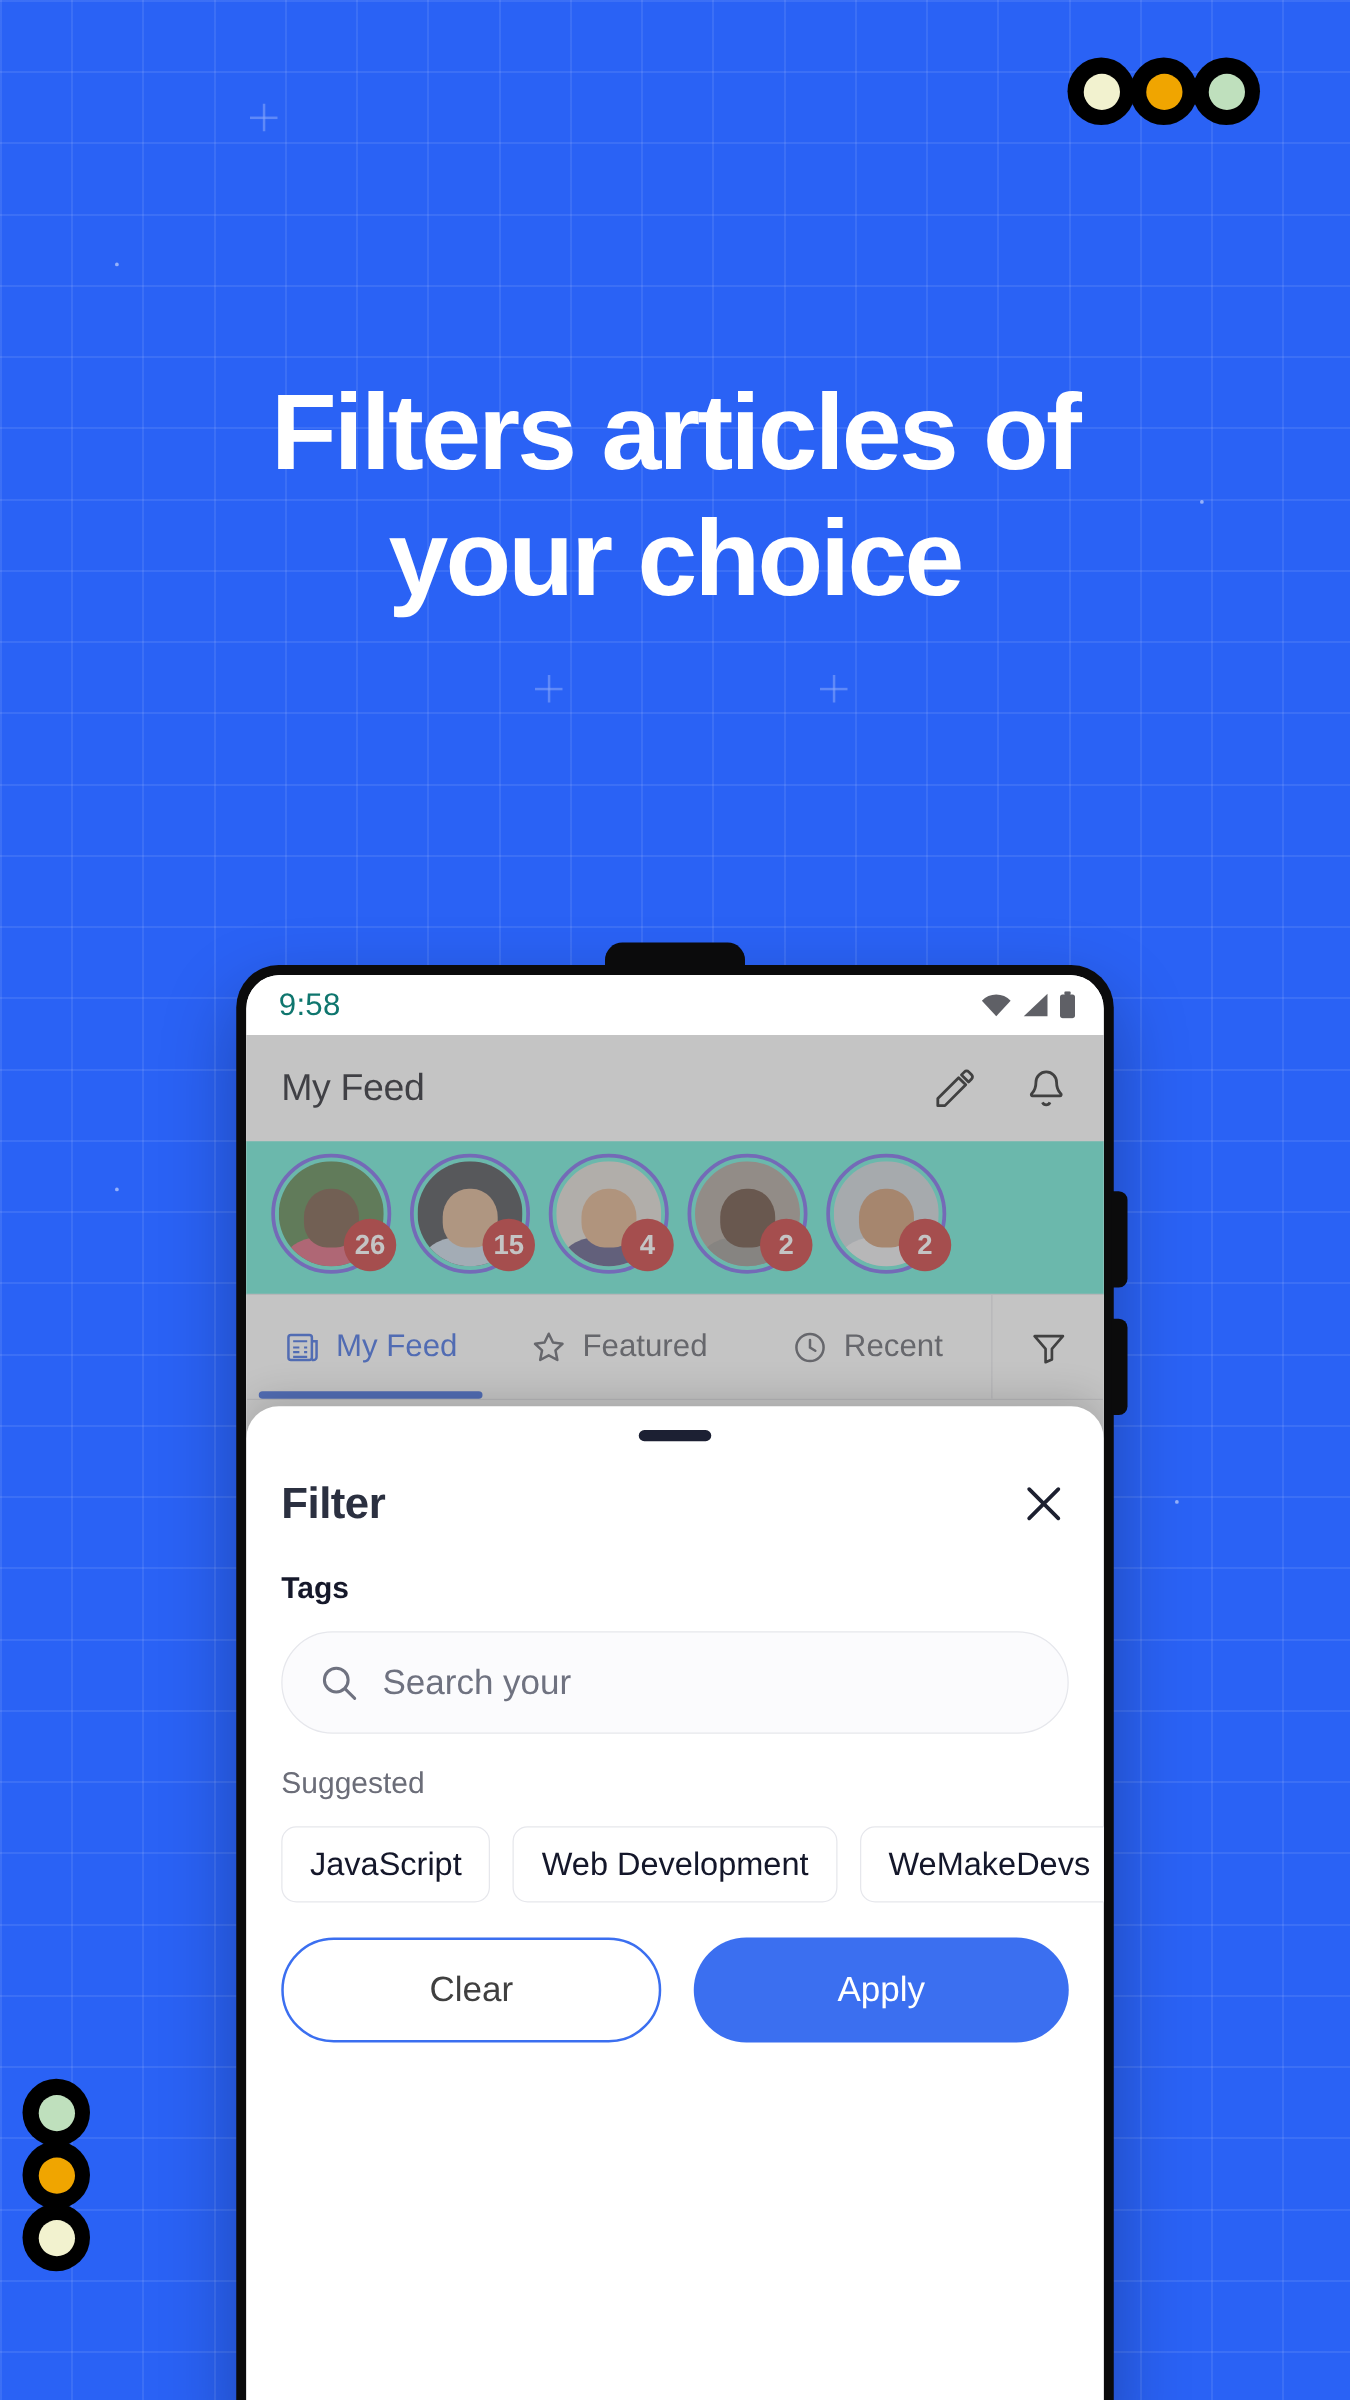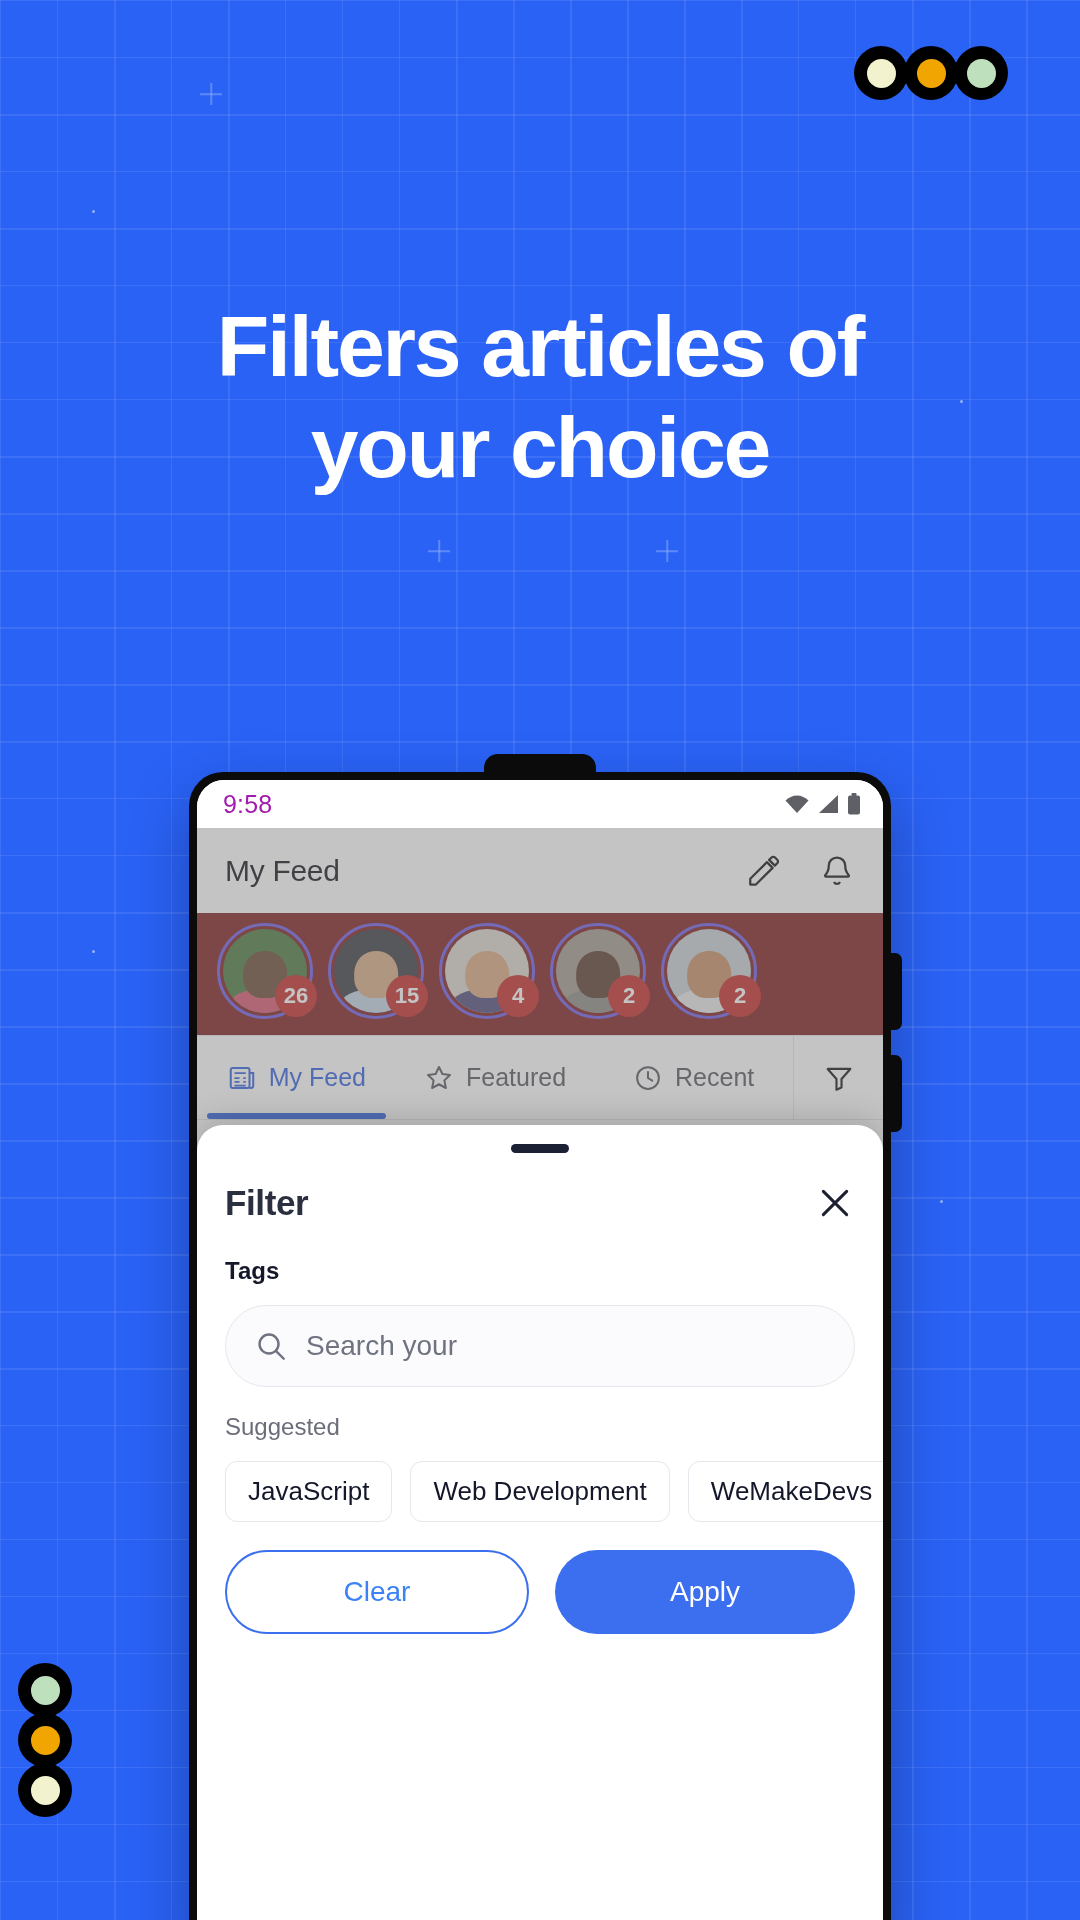--- a/index.html
+++ b/index.html
@@ -69,40 +69,40 @@
   #screen{
     position:relative; width:100%; height:100%;
     background:#fff; border-radius:27px 27px 0 0; overflow:hidden;
   }
 
   
   #statusbar{
     height:48px; background:#fff; display:flex; align-items:center;
     justify-content:space-between; padding:0 22px 0 26px;
   }
-  #status-time{ font-size:25px; color:#a21caf; letter-spacing:.2px; }
+  #status-time{ font-size:25px; color:#0f766e; letter-spacing:.2px; }
   #status-icons{ display:flex; align-items:center; gap:7px; }
 
   
   #app-dim{ position:relative; }
   #app-dim:after{
     content:""; position:absolute; inset:0; background:rgba(125,125,125,.45); pointer-events:none;
   }
 
   
   #app-header{
     height:85px; background:#fff; display:flex; align-items:center;
     justify-content:space-between; padding:0 28px;
   }
   #app-title{ font-size:30px; color:#0f1018; letter-spacing:-.3px; }
   #header-actions{ display:flex; align-items:center; gap:38px; }
 
   
   #stories{
-    background:#7f1d1d; display:flex; gap:15px; padding:10px 20px 16px 20px;
+    background:#5eead4; display:flex; gap:15px; padding:10px 20px 16px 20px;
     border-bottom:1px solid #e6e6ea;
   }
   .story{ position:relative; flex:0 0 auto; width:96px; height:96px; }
   .story-ring{
     width:96px; height:96px; border-radius:50%;
     border:3.5px solid #6d5ce7; padding:3px; box-sizing:border-box;
   }
   .story-img{ width:100%; height:100%; border-radius:50%; overflow:hidden; }
   .story-badge{
     position:absolute; right:-4px; bottom:2px;
@@ -166,21 +166,21 @@
     margin-top:28px; border-top:1.5px solid #ececf1; border-bottom:1.5px solid #ececf1;
     height:96px; display:flex; align-items:center; justify-content:space-between;
     padding:0 14px;
   }
   #reading-time-label{ font-size:31px; color:#262a3c; letter-spacing:-.2px; }
   #sheet-actions{ display:flex; gap:26px; margin-top:28px; }
   .sheet-btn{
     flex:1; height:84px; border-radius:42px; font-size:28px;
     display:flex; align-items:center; justify-content:center;
   }
-  #btn-clear{ border:2.5px solid #3b6ff0; color:#3b82f6; background:#fff;text-align:center; }
+  #btn-clear{ border:2.5px solid #3b6ff0; color:#404040; background:#fff;text-align:center; }
   #btn-apply{ background:#3b6ff0; color:#fff; }
 
   
   .face{ width:100%; height:100%; position:relative; }
   .face .bg{ position:absolute; inset:0; }
   .face .head{
     position:absolute; left:50%; top:26%; transform:translateX(-50%);
     width:52%; height:56%; border-radius:48% 48% 42% 42%;
   }
   .face .body{

